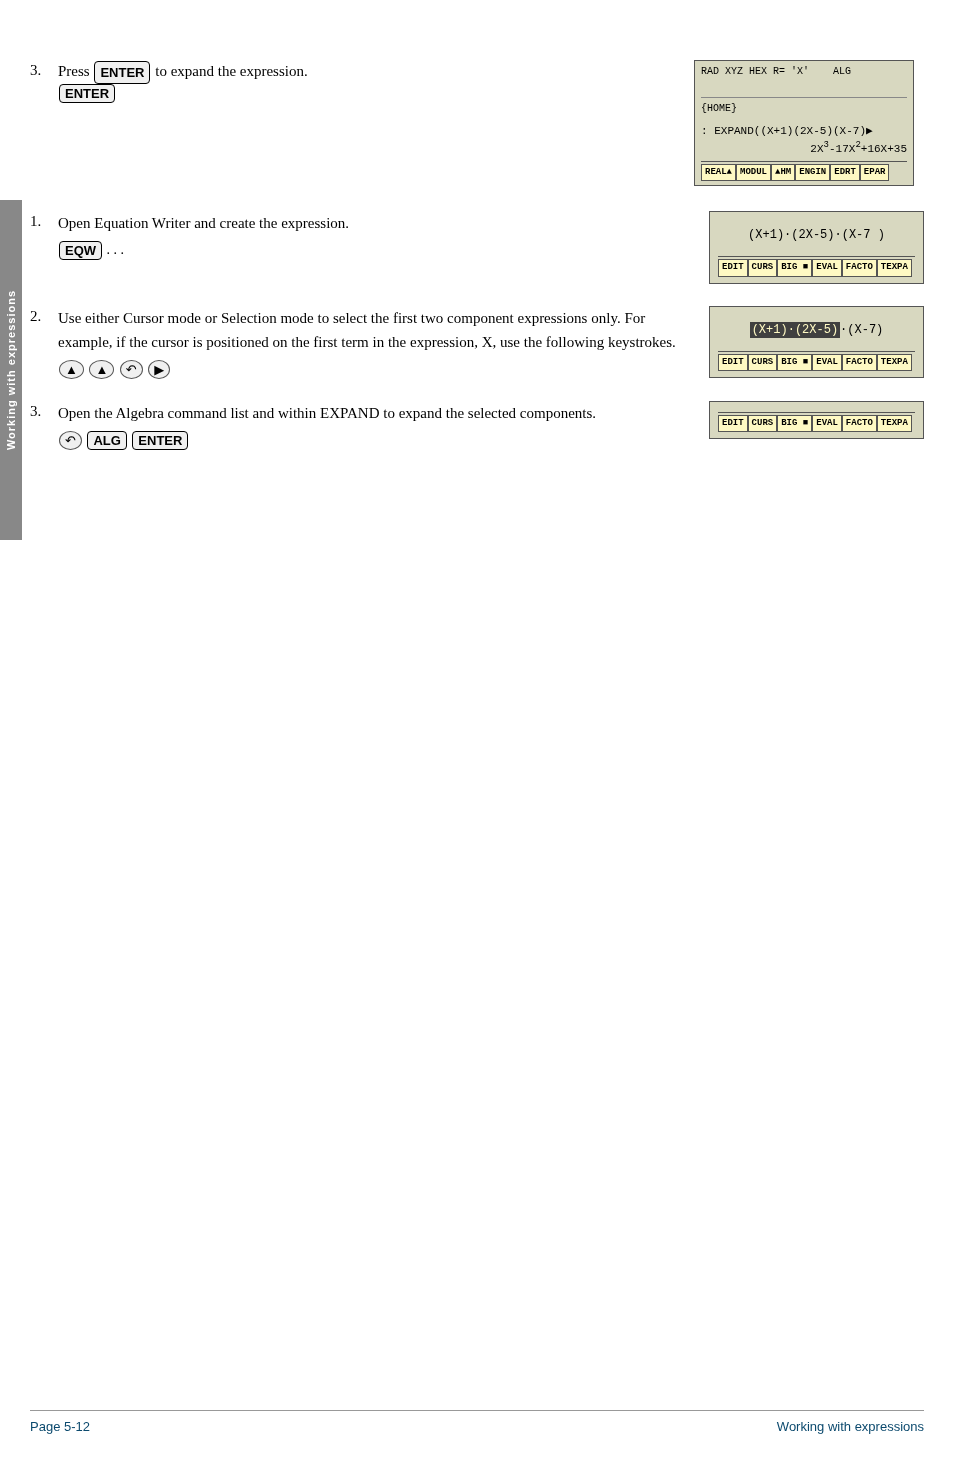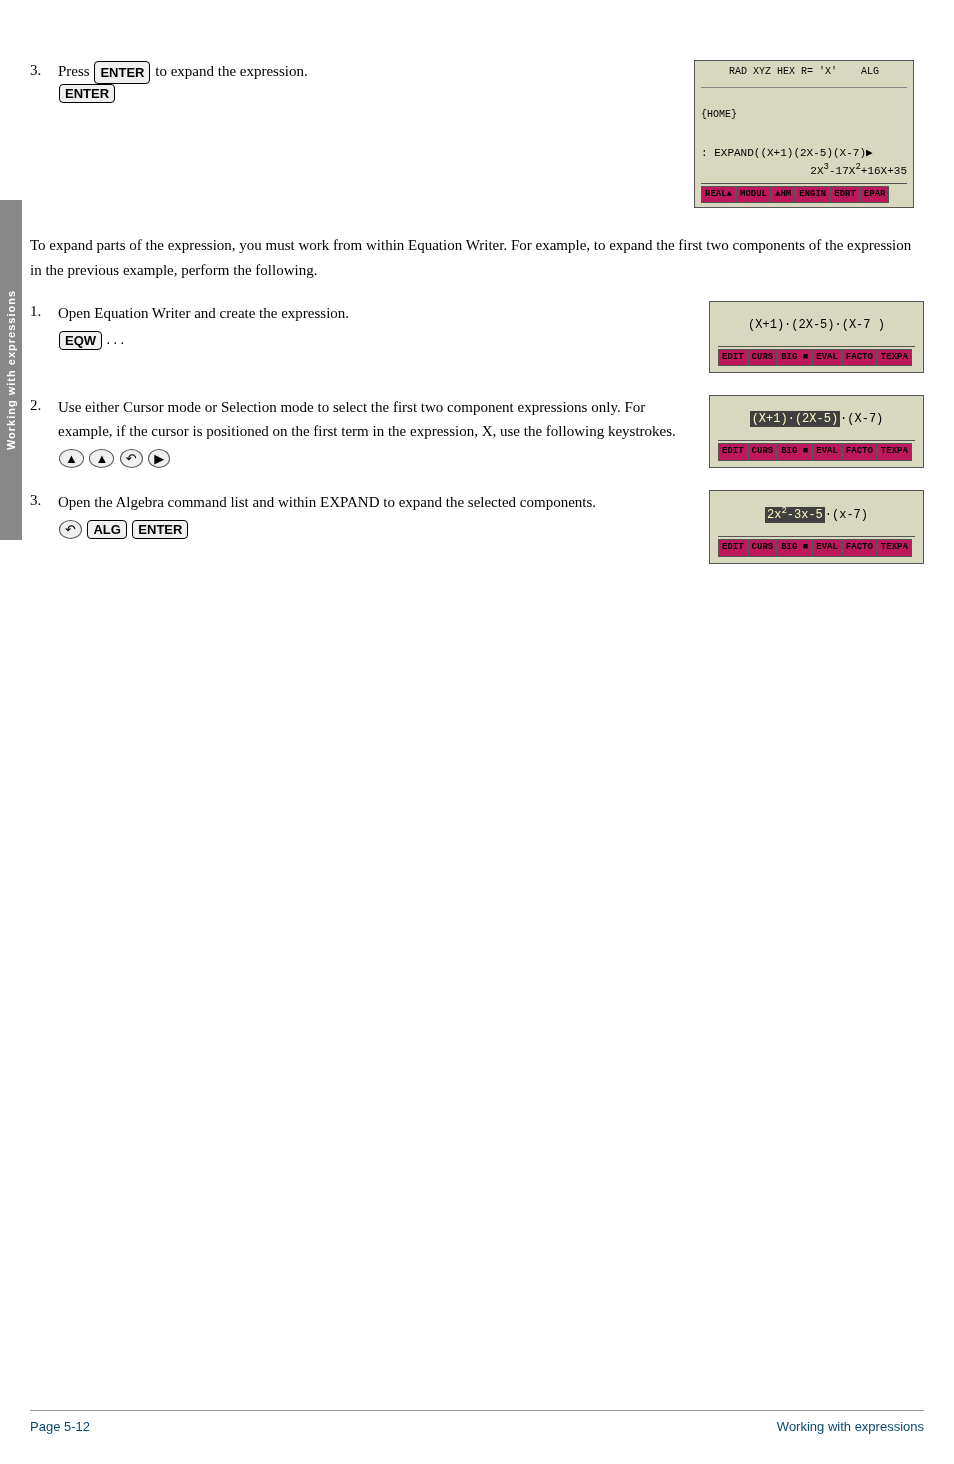--- a/index.html
+++ b/index.html
@@ -105,42 +105,42 @@
       min-width: 200px;
       line-height: 1.4;
     }
 
     .calc-screen-wide {
       width: 220px;
     }
 
     .calc-header-row {
       display: flex;
-      justify-content: center;
+      justify-content: flex-start;
       font-size: 10px;
       border-bottom: 1px solid #888;
-      padding-bottom: 8px;
-      margin-bottom: 20px;
+      padding-bottom: 18px;
+      margin-bottom: 4px;
     }
 
     .calc-menu-bar {
       display: flex;
       gap: 0;
       font-size: 10px;
       border-top: 1.5px solid #555;
       margin-top: 4px;
       padding-top: 2px;
     }
 
     .calc-menu-item {
       border: 1px solid #555;
       padding: 1px 3px;
       font-size: 9px;
       font-weight: bold;
-      background: #be185d;
+      background: #fef9c3;
     }
 
     
     .section-heading {
       font-size: 19px;
       font-weight: bold;
       margin-bottom: 14px;
       margin-top: 20px;
       font-family: Arial, sans-serif;
       clear: both;
@@ -275,36 +275,35 @@
           <span class="key-btn">ENTER</span>
         </div>
       </div>
     </div>
     <div class="top-right">
       <div class="calc-screen calc-screen-wide">
         <div class="calc-header-row">
           <span>RAD XYZ HEX R= 'X'&nbsp;&nbsp;&nbsp;&nbsp;ALG</span>
         </div>
         <div style="font-size:10px;">{HOME}</div>
-        <div style="margin-top:24px; font-size:11px;">: EXPAND((X+1)(2X-5)(X-7)▶</div>
+        <div style="margin-top:8px; font-size:11px;">: EXPAND((X+1)(2X-5)(X-7)▶</div>
         <div style="font-size:11px; text-align:right;">2X<sup>3</sup>-17X<sup>2</sup>+16X+35</div>
         <div class="calc-menu-bar">
           <span class="calc-menu-item">REAL▲</span>
           <span class="calc-menu-item">MODUL</span>
           <span class="calc-menu-item">▲HM</span>
           <span class="calc-menu-item">ENGIN</span>
           <span class="calc-menu-item">EDRT</span>
           <span class="calc-menu-item">EPAR</span>
         </div>
       </div>
     </div>
   </div>
 
 
-  <p class="body-text">To expand parts of the expression, you must work from within Equation Writer. For example, to expand the first two components of the expression in the previous example, perform the following.</p>
 
   <div class="step-with-calc">
     <div class="step-left">
       <div style="display:flex; align-items:flex-start;">
         <div class="step-num">1.</div>
         <div class="step-body">
           <div class="step-desc">Open Equation Writer and create the expression.</div>
           <div class="keys-line">
             <span class="key-btn">EQW</span>
             <span> . . .</span>
@@ -368,23 +367,20 @@
           <div class="keys-line">
             <span class="key-btn-round">↶</span>
             <span class="key-btn">ALG</span>
             <span class="key-btn">ENTER</span>
           </div>
         </div>
       </div>
     </div>
     <div class="step-right">
       <div class="calc-inline">
-        <div class="calc-expr">
-          <span class="calc-expr-selected">2x<sup>2</sup>-3x-5</span>·(x-7)
-        </div>
         <div class="calc-menu-bar">
           <span class="calc-menu-item">EDIT</span>
           <span class="calc-menu-item">CURS</span>
           <span class="calc-menu-item">BIG ■</span>
           <span class="calc-menu-item">EVAL</span>
           <span class="calc-menu-item">FACTO</span>
           <span class="calc-menu-item">TEXPA</span>
         </div>
       </div>
     </div>

